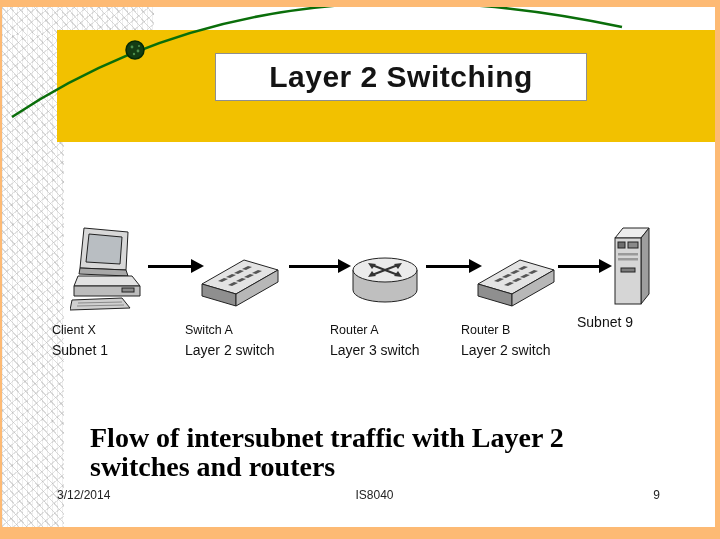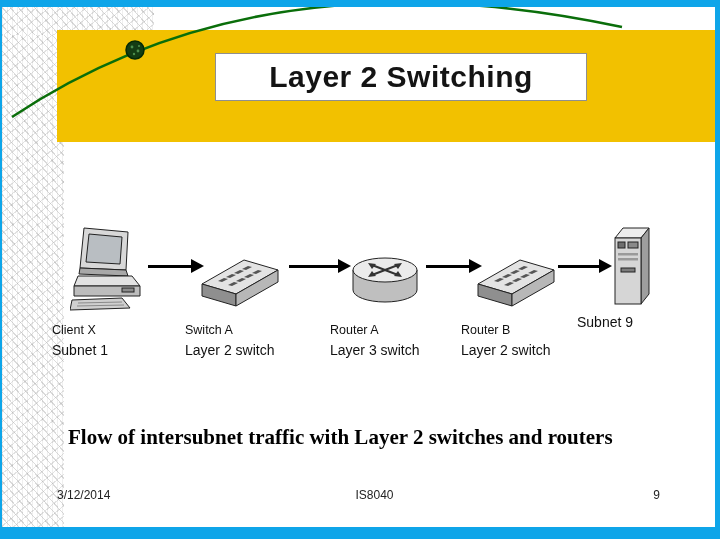--- a/index.html
+++ b/index.html
@@ -4,21 +4,21 @@
 <style>
   * { box-sizing: border-box; }
   html,body { margin:0; padding:0; }
   body {
     width:720px; height:539px;
     font-family:"Liberation Sans", sans-serif;
     background:#9a9a9a;
   }
   .stage {
     position:relative; width:720px; height:539px;
-    background:#0ea5e9; overflow:hidden;
+    background:#fdba74; overflow:hidden;
   }
   .slide {
     position:absolute; left:2px; top:7px; width:713px; height:520px;
     background:#ffffff; overflow:hidden;
   }
   
   .pattern {
     background-color:#fff;
     background-image:
       repeating-linear-gradient(48deg, rgba(150,150,150,.35) 0 1px, transparent 1px 6px),
@@ -60,23 +60,23 @@
     display:flex; align-items:center;
   }
   .arrow .shaft { flex:1; height:3px; background:#000; }
   .arrow .head {
     width:0; height:0;
     border-left:13px solid #000;
     border-top:7px solid transparent;
     border-bottom:7px solid transparent;
   }
   .caption {
-    position:absolute; left:66px; top:416px; width:570px;
+    position:absolute; left:88px; top:416px; width:570px;
     font-family:"Liberation Serif", serif;
-    font-weight:bold; font-size:21px; line-height:29px; color:#000;
+    font-weight:bold; font-size:28px; line-height:29px; color:#000;
   }
   .footer { position:absolute; left:0; right:0; top:481px; height:18px; font-size:12px; color:#222; }
   .footer-date { position:absolute; left:55px;text-align:center; }
   .footer-course { position:absolute; left:0; right:0; text-align:center;padding-left:32px; }
   .footer-page { position:absolute; right:55px; }
   svg .ol { stroke:#222; stroke-width:1; }
 </style>
 </head>
 <body>
 

